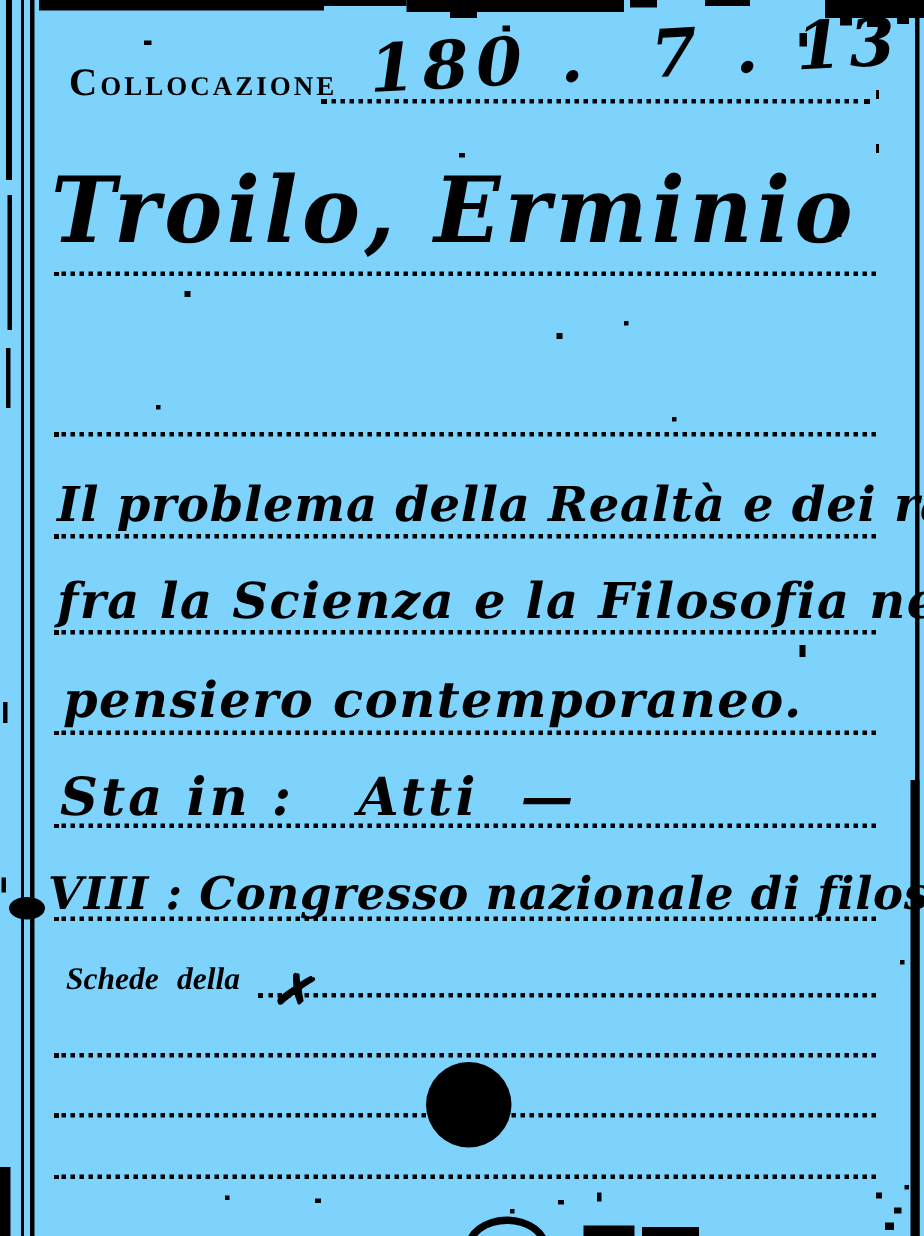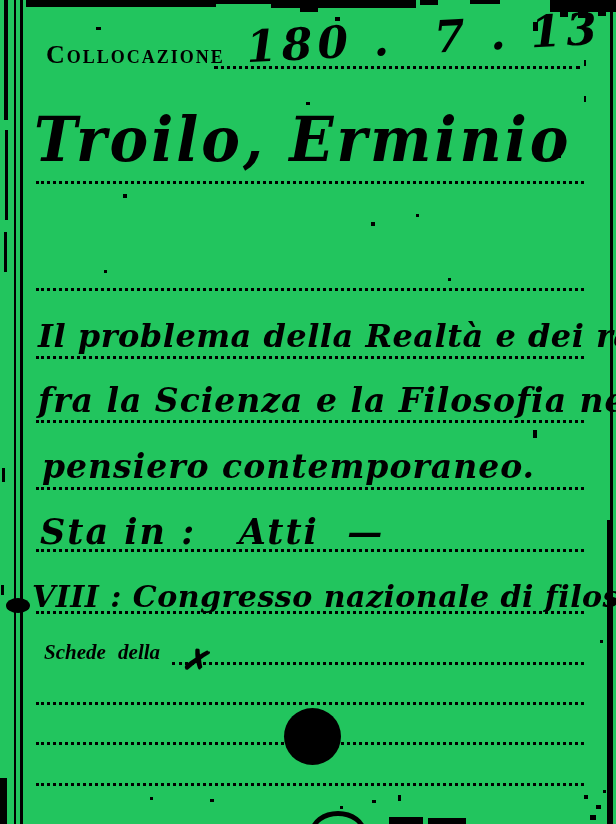--- a/index.html
+++ b/index.html
@@ -1,18 +1,18 @@
 <!DOCTYPE html>
 <html><head>
 <meta charset="utf-8">
 <style>
   html,body{margin:0;padding:0;background:#777;}
   .scan{
     position:relative; width:616px; height:824px; margin:0 auto;
-    background:#22c55e; overflow:hidden;
+    background:#7dd3fc; overflow:hidden;
     font-family:"DejaVu Serif", serif; color:#000;
   }
   
   .dl{position:absolute; left:36px; width:548px; height:0;
       border-bottom:3px dotted #000; z-index:1;}
   
   .print-label{
     position:absolute; font-family:"Liberation Serif", serif;
     font-weight:700; color:#000; z-index:2; white-space:pre;
   }

